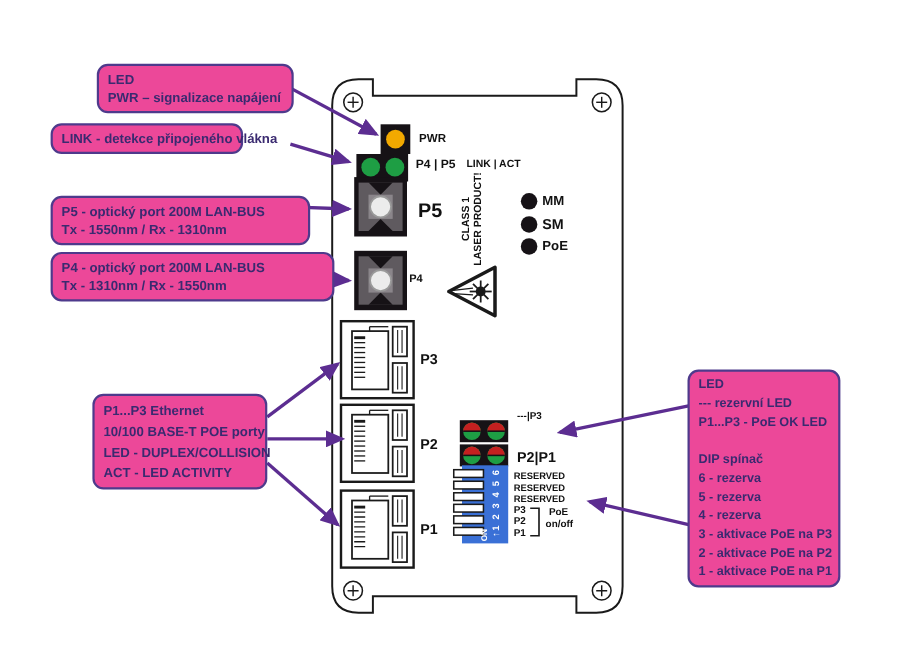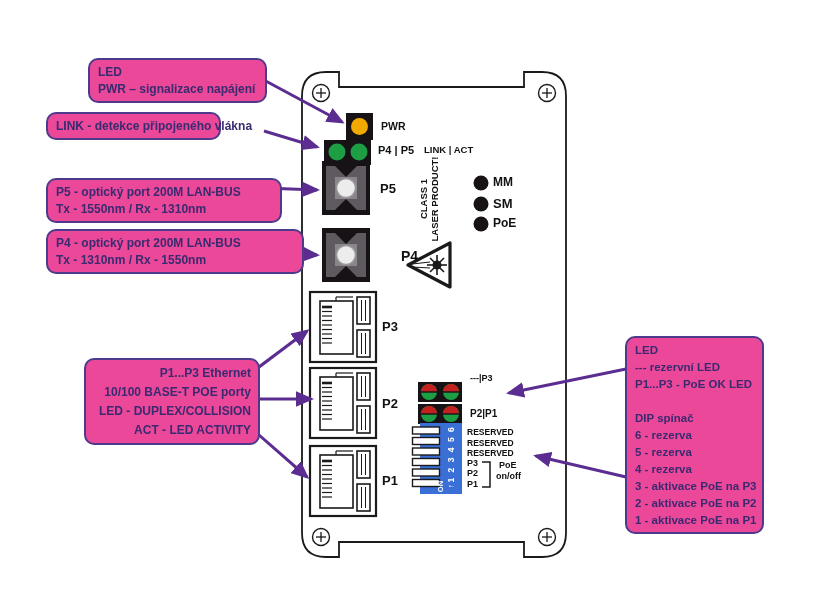--- a/index.html
+++ b/index.html
@@ -156,38 +156,38 @@
       <line x1="243" y1="421" x2="307" y2="477" marker-end="url(#ah)" stroke="#5c2d91"></line>
       <line x1="626" y1="369" x2="509" y2="393" marker-end="url(#ah)" stroke="#5c2d91"></line>
       <line x1="626" y1="477" x2="536" y2="456" marker-end="url(#ah)" stroke="#5c2d91"></line>
     </g>
   </svg>
 
   <span class="dlabel" style="left:381px;top:120px;font-size:10.5px;">PWR</span>
   <span class="dlabel" style="left:378px;top:144px;font-size:11px;">P4 | P5</span>
   <span class="dlabel" style="left:424px;top:144px;font-size:9.5px;">LINK | ACT</span>
 
-  <span class="dlabel" style="left:380px;top:181px;font-size:13px;">P5</span>
-  <span class="dlabel" style="left:401px;top:248px;font-size:14px;">P4</span>
+  <span class="dlabel" style="left:380px;top:181px;font-size:18px;">P5</span>
+  <span class="dlabel" style="left:372px;top:248px;font-size:10px;">P4</span>
 
   <span class="dlabel" style="left:493px;top:175px;font-size:12px;">MM</span>
   <span class="dlabel" style="left:493px;top:196px;font-size:13px;">SM</span>
   <span class="dlabel" style="left:493px;top:216px;font-size:12px;">PoE</span>
 
   <div class="dlabel rot" style="left:379px;top:188px;width:100px;font-size:9.5px;line-height:11px;">
     <div>CLASS 1</div>
     <div>LASER PRODUCT!</div>
   </div>
 
   <span class="dlabel" style="left:382px;top:319px;font-size:13px;">P3</span>
   <span class="dlabel" style="left:382px;top:396px;font-size:13px;">P2</span>
   <span class="dlabel" style="left:382px;top:473px;font-size:13px;">P1</span>
 
   <span class="dlabel" style="left:470px;top:373px;font-size:9px;">---|P3</span>
-  <span class="dlabel" style="left:470px;top:408px;font-size:10px;">P2|P1</span>
+  <span class="dlabel" style="left:470px;top:408px;font-size:13px;">P2|P1</span>
 
   <span class="dlabel" style="left:467px;top:427px;font-size:8.5px;">RESERVED</span>
   <span class="dlabel" style="left:467px;top:437.5px;font-size:8.5px;">RESERVED</span>
   <span class="dlabel" style="left:467px;top:448px;font-size:8.5px;">RESERVED</span>
   <span class="dlabel" style="left:467px;top:457.5px;font-size:9px;">P3</span>
   <span class="dlabel" style="left:467px;top:468px;font-size:9px;">P2</span>
   <span class="dlabel" style="left:467px;top:478.5px;font-size:9px;">P1</span>
   <span class="dlabel" style="left:499px;top:460px;font-size:9px;">PoE</span>
   <span class="dlabel" style="left:496px;top:471px;font-size:9px;">on/off</span>
 
@@ -206,21 +206,21 @@
   <div class="callout" style="left:46px;top:178px;width:236px;">
     <div class="cl">P5 - optický port 200M LAN-BUS</div>
     <div class="cl">Tx - 1550nm / Rx - 1310nm</div>
   </div>
 
   <div class="callout" style="left:46px;top:229px;width:258px;">
     <div class="cl">P4 - optický port 200M LAN-BUS</div>
     <div class="cl">Tx - 1310nm / Rx - 1550nm</div>
   </div>
 
-  <div class="callout" style="left:84px;top:358px;width:176px;line-height:19px;text-align:right;">
+  <div class="callout" style="left:84px;top:358px;width:159px;line-height:19px;">
     <div class="cl" style="min-height:19px;">P1...P3 Ethernet</div>
     <div class="cl" style="min-height:19px;">10/100 BASE-T POE porty</div>
     <div class="cl" style="min-height:19px;">LED - DUPLEX/COLLISION</div>
     <div class="cl" style="min-height:19px;">ACT - LED ACTIVITY</div>
   </div>
 
   <div class="callout" style="left:625px;top:336px;width:139px;font-size:11.5px;">
     <div class="cl">LED</div>
     <div class="cl">--- rezervní LED</div>
     <div class="cl">P1...P3 - PoE OK LED</div>

